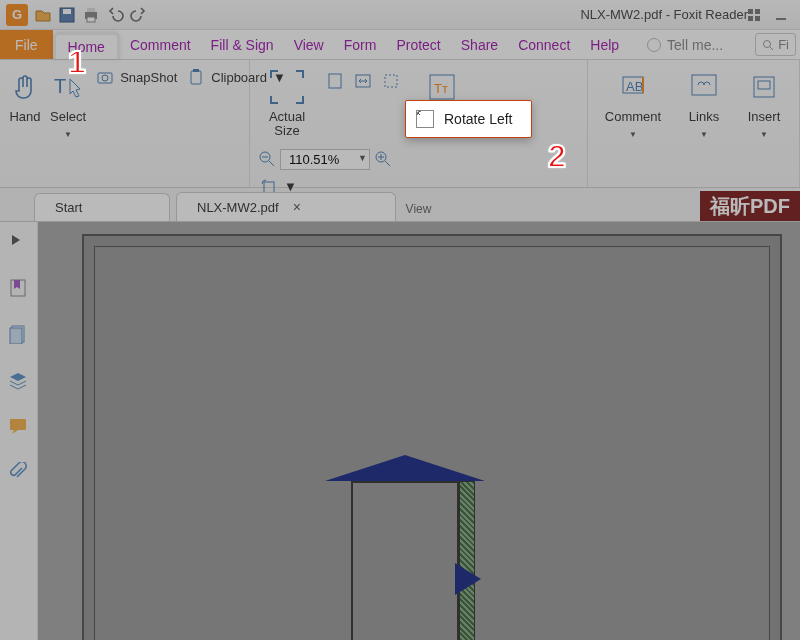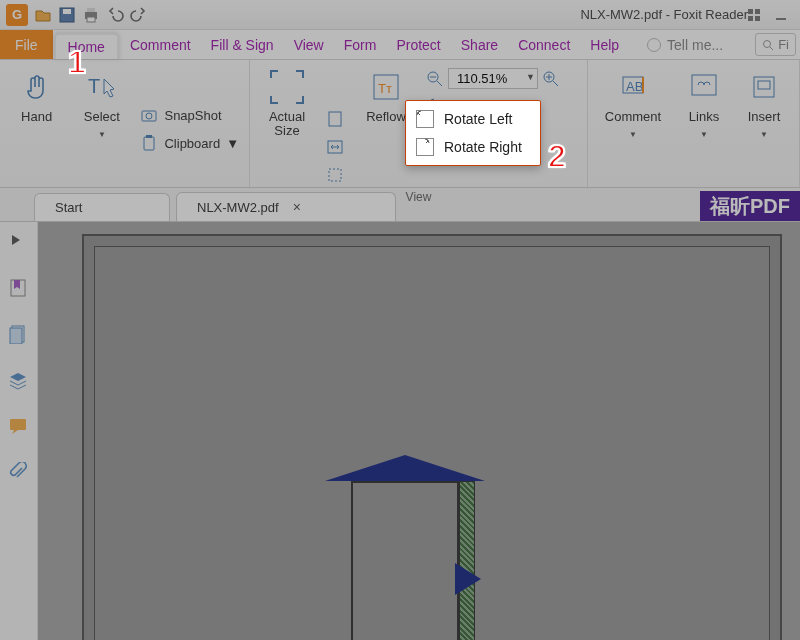--- a/index.html
+++ b/index.html
@@ -26,38 +26,38 @@
 
 
 .ribbon { height: 128px; background: linear-gradient(#fcfcfc,#f5f5f5); display: flex; border-bottom: 1px solid #d0d0d0; }
 .ribbon-group { border-right: 1px solid #ddd; display:flex; flex-direction:column; }
 .rg-body { flex:1; display:flex; align-items:flex-start; padding:6px 8px 2px 8px; gap:8px;}
 .rg-label { text-align:center; font-size:12px; color:#666; padding:2px 0 4px 0;}
 .big-btn { display:flex; flex-direction:column; align-items:center; justify-content:flex-start; width:58px; gap:6px; cursor:pointer; padding-top:4px;}
 .big-btn .ic { width:34px; height:34px; display:flex;align-items:center;justify-content:center;}
 .big-btn .lbl { font-size:13px; color:#333; text-align:center; line-height:1.1;}
 .big-btn .dd { font-size:8px; color:#555;}
-.small-row { display:flex; flex-direction:column; gap:6px;margin-top:38px; }
+.small-row { display:flex; flex-direction:row; gap:6px; }
 .small-btn { display:flex; align-items:center; gap:6px; font-size:13px; color:#333; cursor:pointer; padding:2px 2px;}
 .small-btn .ic { width:18px; height:18px; display:flex;align-items:center;justify-content:center;}
 .zoom-box { display:flex; align-items:center; gap:4px;}
 .zoom-input { border:1px solid #c4c4c4; padding:2px 18px 2px 8px; font-size:13px; width:90px; background:#fff; position:relative;}
 .zoom-dd { position:absolute; right:2px; top:3px; font-size:9px; color:#555;}
 .corner-marks { width:28px; height:28px; position:relative;}
 .cm{position:absolute;width:8px;height:8px;border:2px solid #4a80b6;}
 .cm.tl{top:0;left:0;border-right:none;border-bottom:none;}
 .cm.tr{top:0;right:0;border-left:none;border-bottom:none;}
 .cm.bl{bottom:0;left:0;border-right:none;border-top:none;}
 .cm.br{bottom:0;right:0;border-left:none;border-top:none;}
 
 
 .tabsbar { height: 34px; background:#f3f3f3; display:flex; align-items:flex-end; border-bottom:1px solid #ccc; padding-left:34px;}
 .doc-tab { background:#fff; border:1px solid #ccc; border-bottom:none; border-radius:6px 6px 0 0; padding:6px 20px; font-size:13px; color:#333; margin-right:6px; display:flex; align-items:center; gap:14px;}
 .doc-tab .close{font-size:14px;color:#555;}
-.promo { margin-left:auto; background:#4c1d95; color:#fff; font-size:20px; font-weight:bold; padding:2px 10px; height:30px; display:flex;align-items:center;}
+.promo { margin-left:auto; background:#7f1d1d; color:#fff; font-size:20px; font-weight:bold; padding:2px 10px; height:30px; display:flex;align-items:center;}
 
 
 .content-area { position:relative; height: calc(640px - 30px - 30px - 128px - 34px); display:flex;}
 .side-toolbar { width:38px; background:#f7f7f7; border-right:1px solid #ddd; display:flex; flex-direction:column; align-items:center; padding-top:10px; gap:24px;}
 .side-toolbar .sic { width:22px;height:22px;}
 .canvas { flex:1; background:#a8a8a8; position:relative; overflow:hidden;}
 .page { position:absolute; left:44px; top:12px; width:700px; height:520px; background:#969696; border:2px solid #555;}
 .page-inner { position:absolute; left:10px; top:10px; right:10px; bottom:10px; border:1px solid #555; background:#9b9b9b;}
 
 
@@ -388,25 +388,16 @@
 <div class="popup">
   <div class="popup-item">
     <span class="pic">
         <svg width="16" height="16" style="position:absolute;top:-2px;left:-2px;">
           <path d="M6 2a4 4 0 0 0-4 4" fill="none" stroke="#555"></path>
           <path d="M2 6l-2-2 2-2" fill="none" stroke="#555" transform="translate(3,0)"></path>
         </svg>
       </span>
     <span>Rotate Left</span>
   </div>
-  <div class="popup-item">
-    <span class="pic">
-        <svg width="16" height="16" style="position:absolute;top:-2px;left:-2px;">
-          <path d="M10 2a4 4 0 0 1 4 4" fill="none" stroke="#555"></path>
-          <path d="M14 6l2-2-2-2" fill="none" stroke="#555" transform="translate(-3,0)"></path>
-        </svg>
-      </span>
-    <span>Rotate Right</span>
-  </div>
 </div>
 
 <div class="marker m1">1</div>
 <div class="marker m2">2</div>
 
 </body></html>

